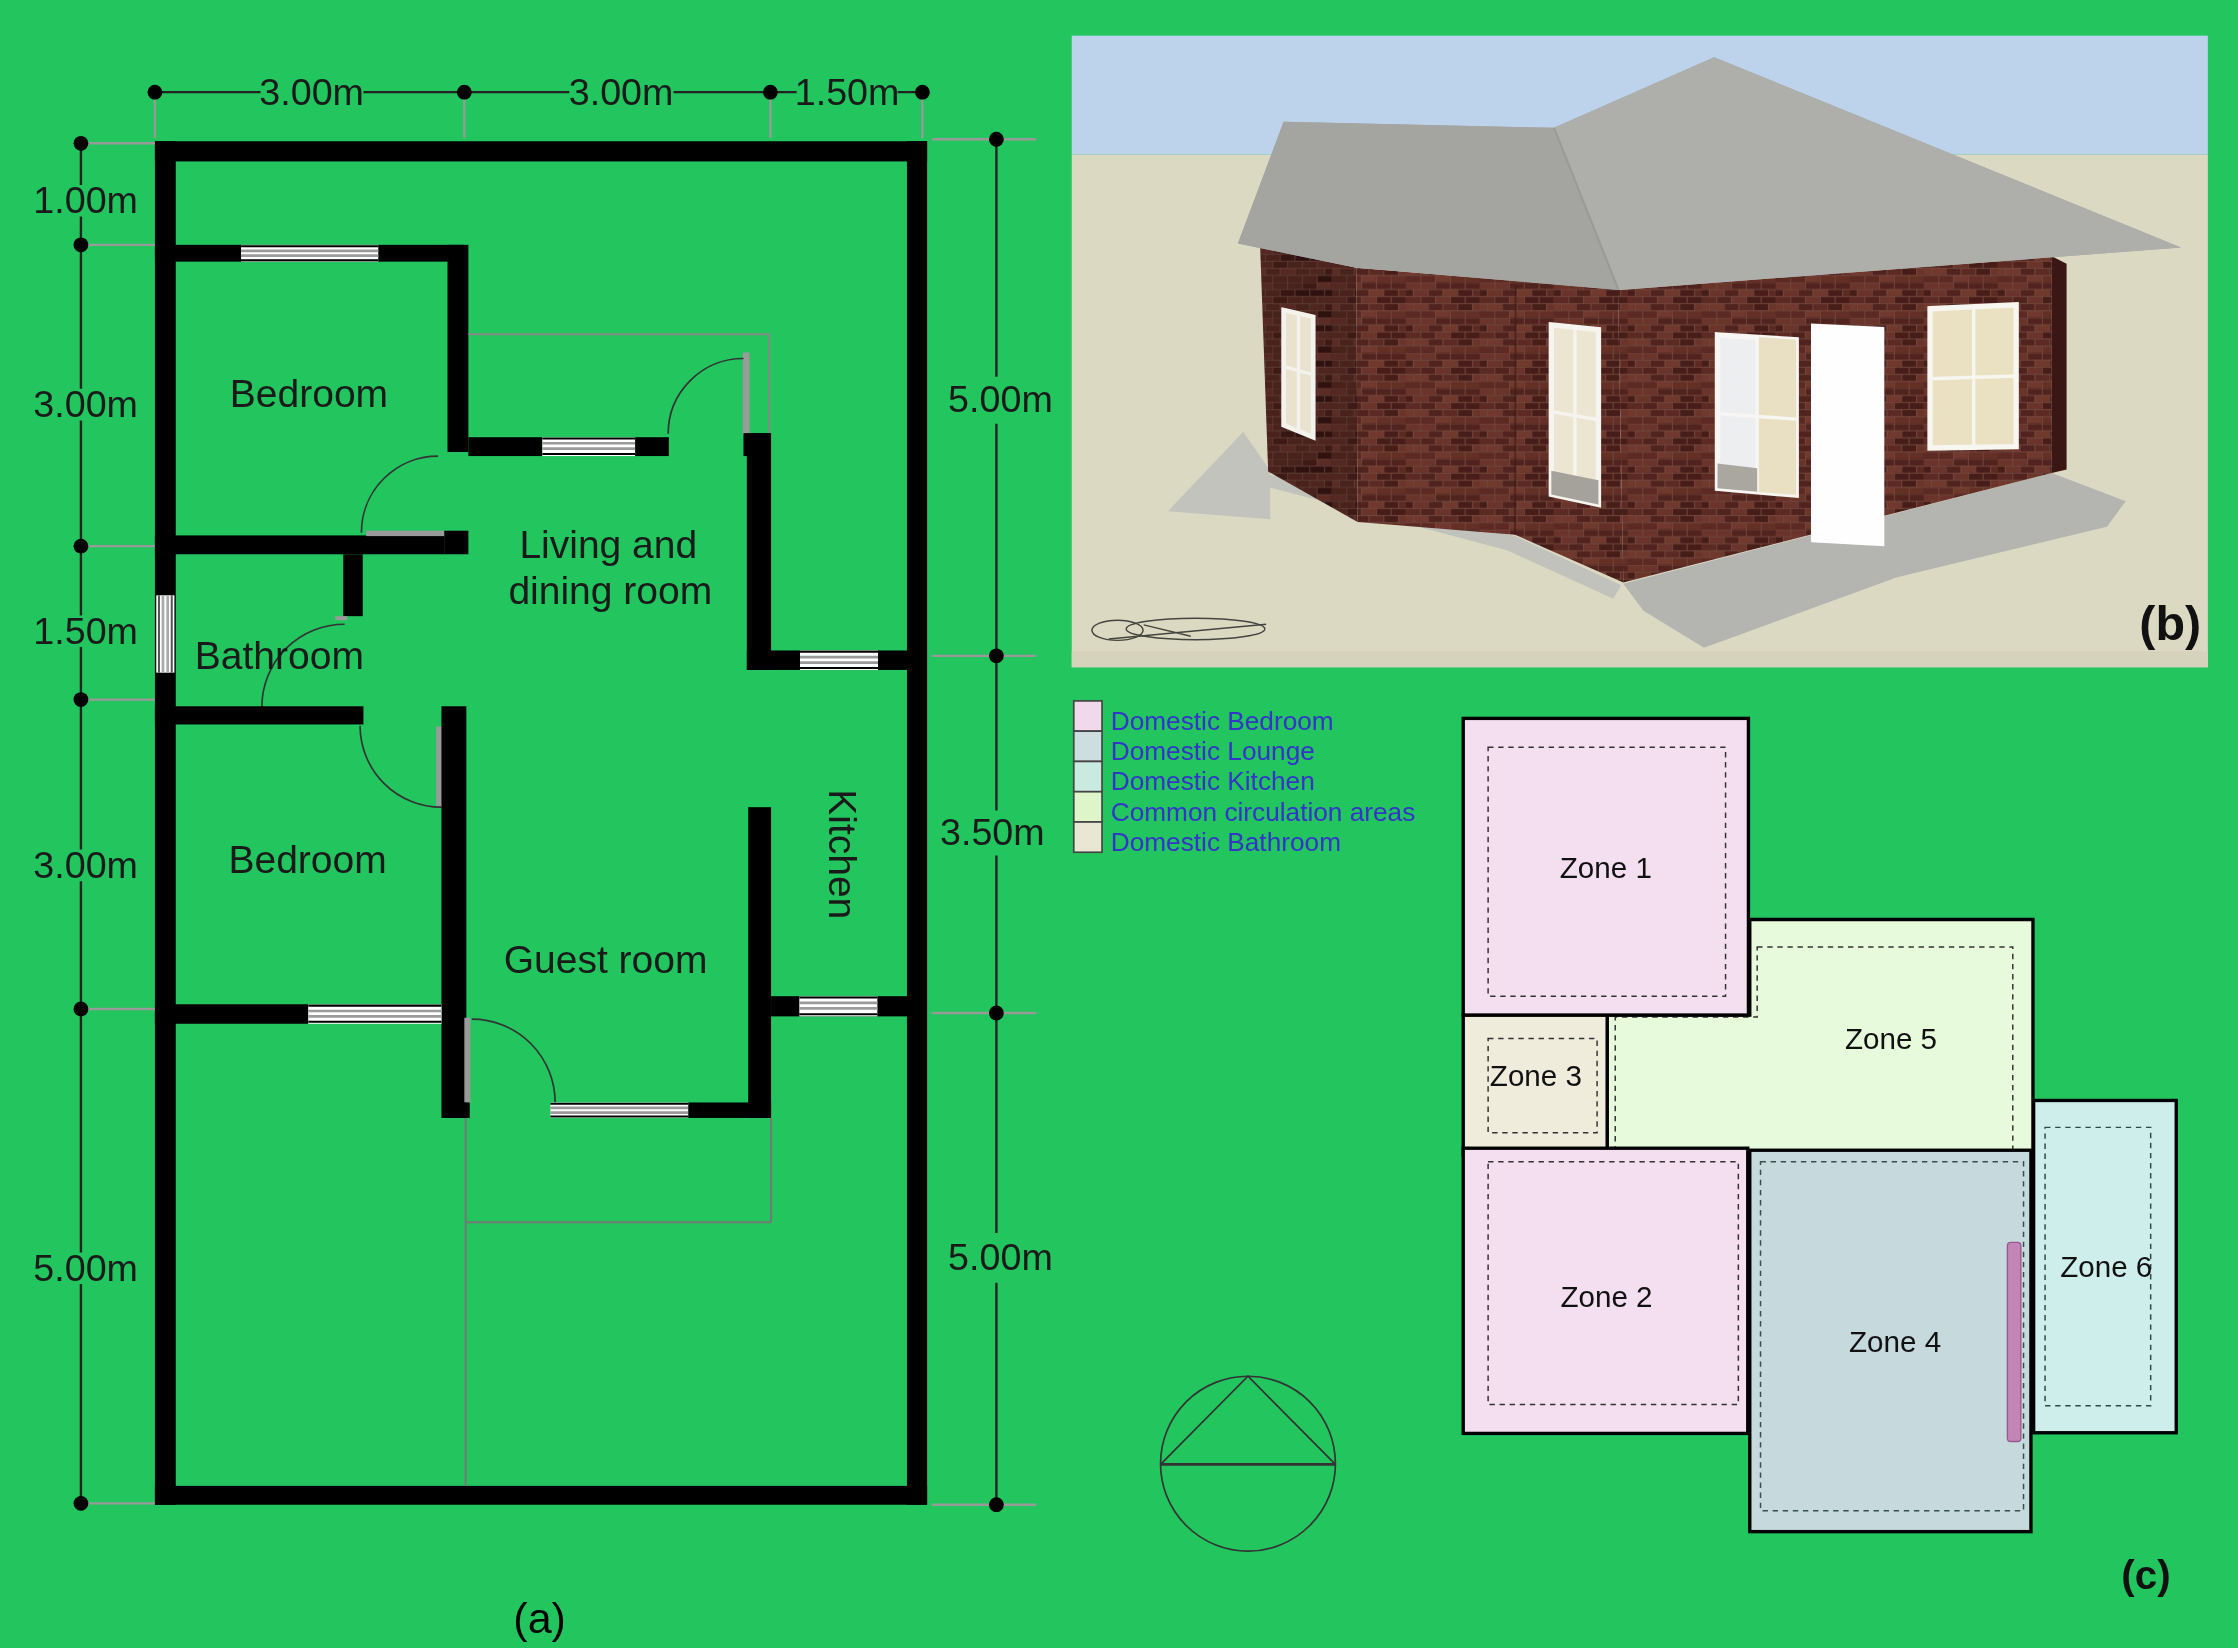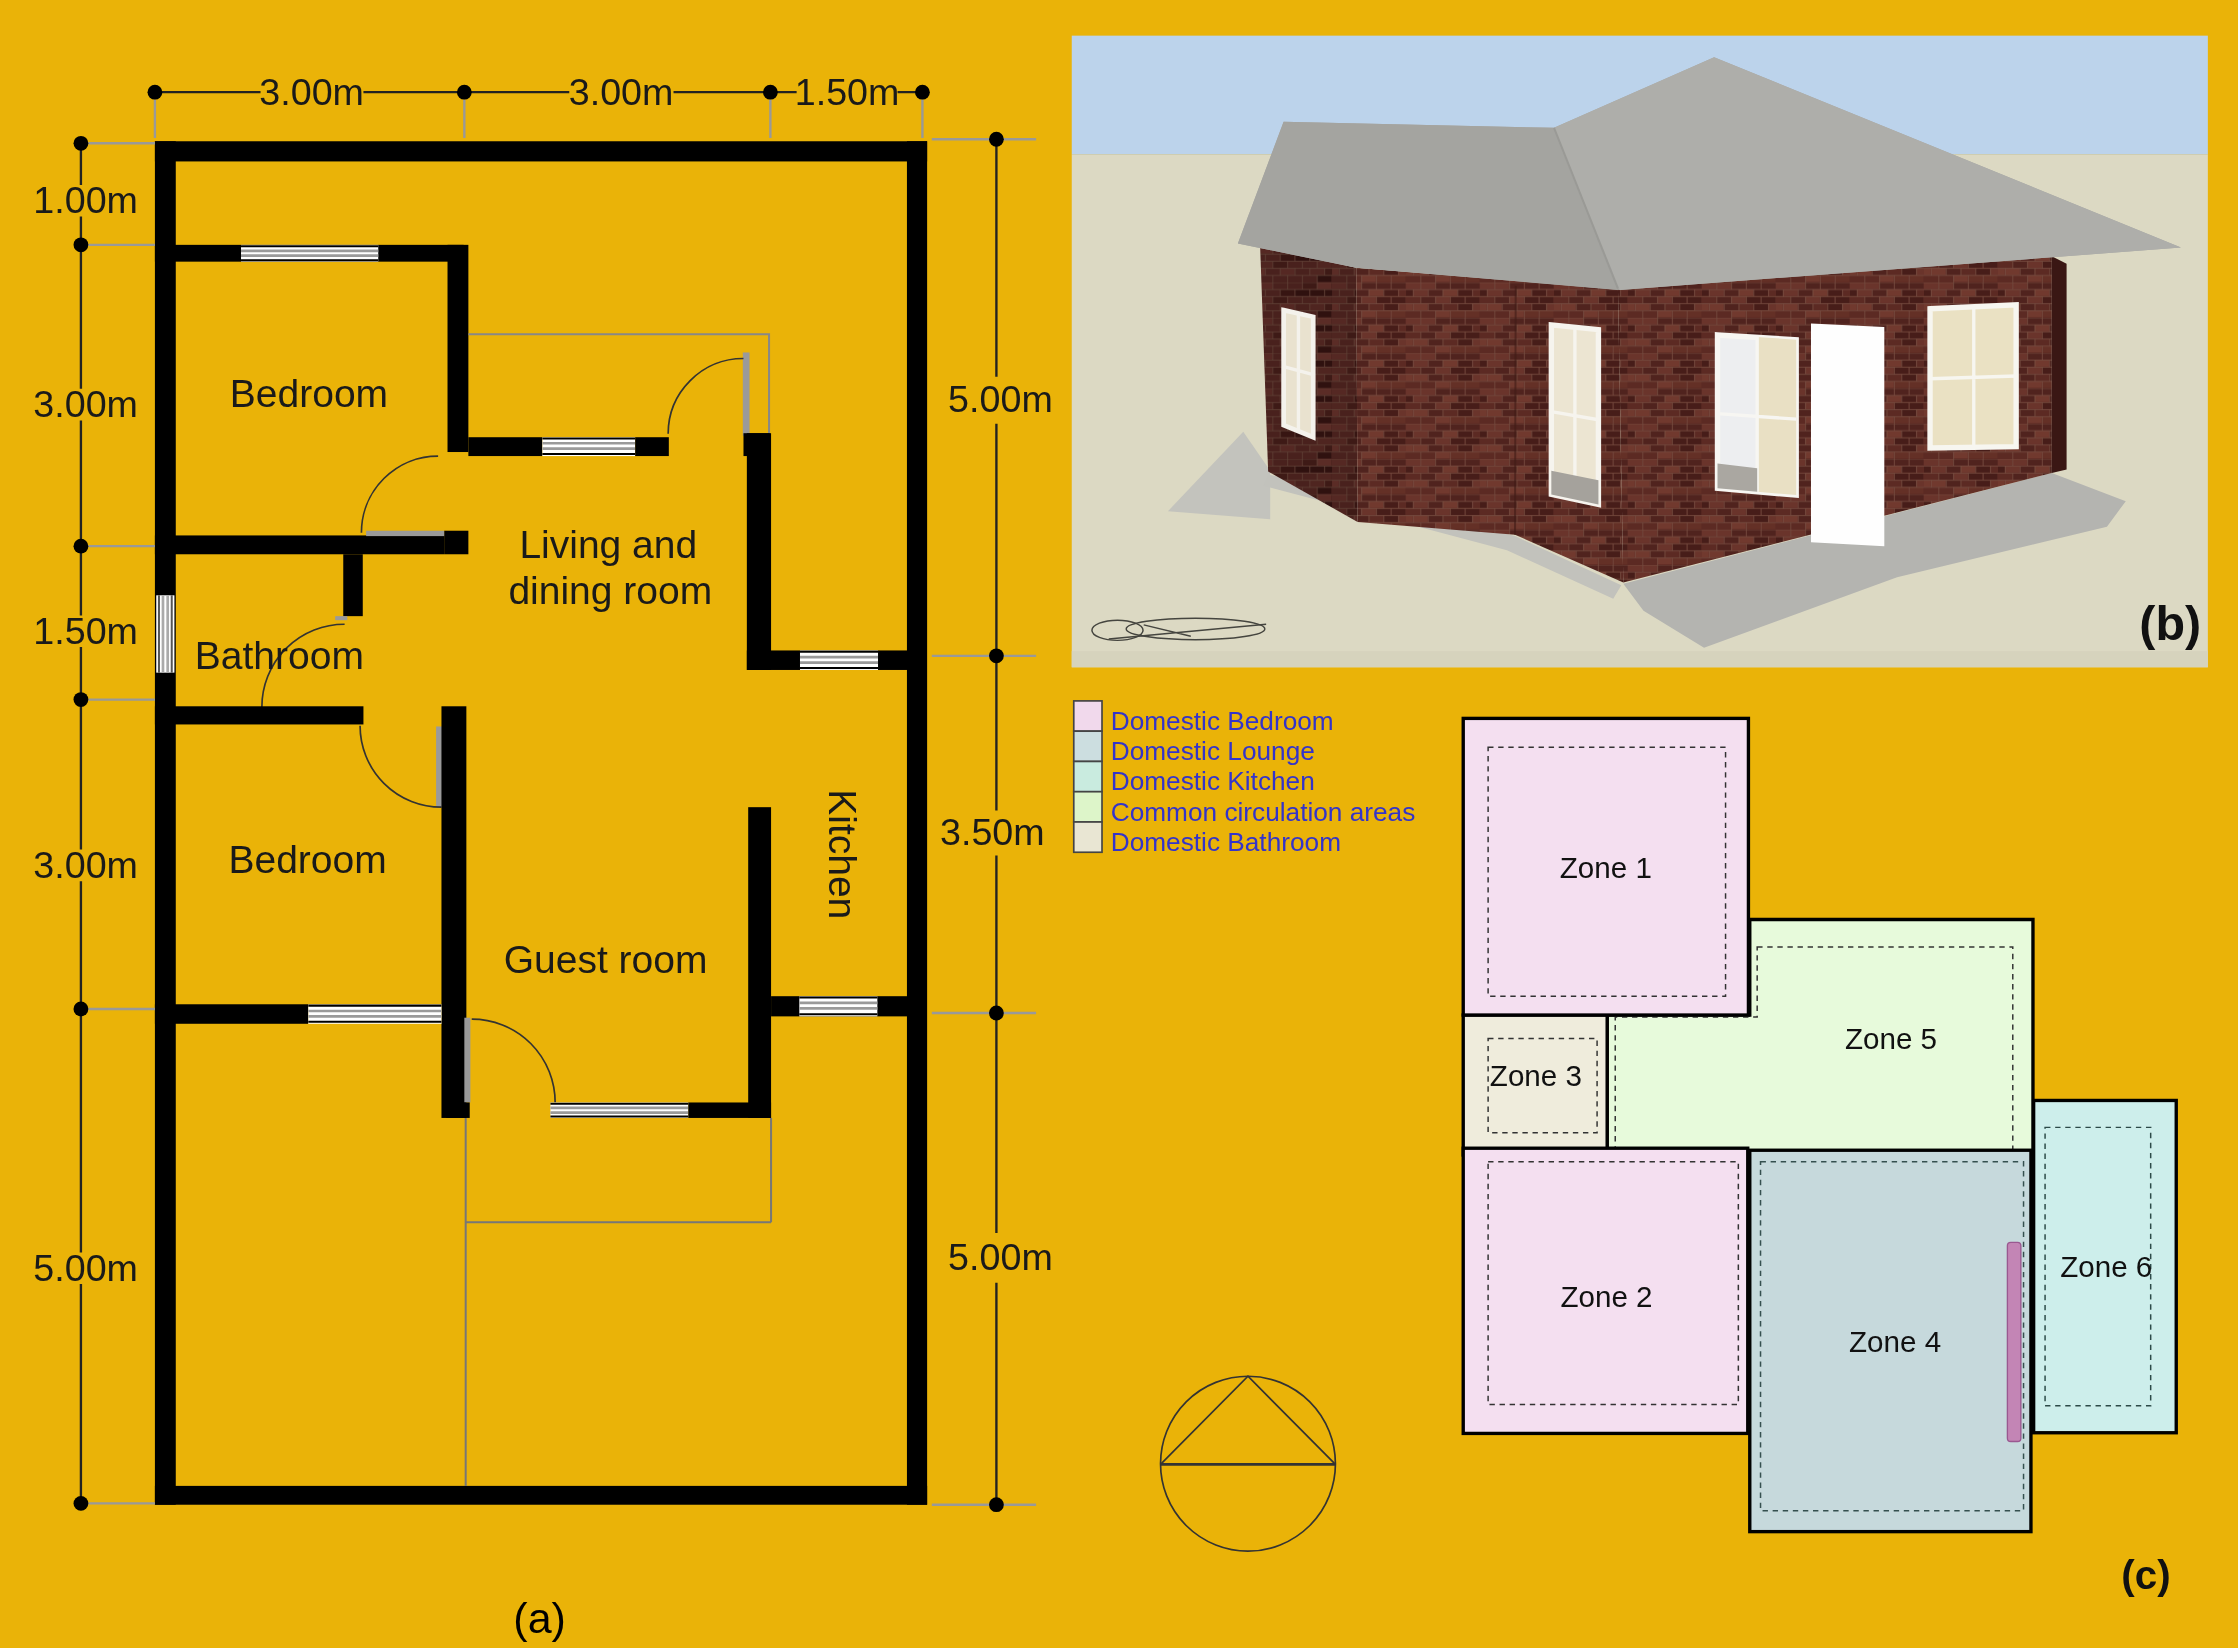--- a/index.html
+++ b/index.html
@@ -1,16 +1,16 @@
 <!DOCTYPE html>
 <html style="font-size:10.8px"><head>
 <meta charset="utf-8">
 <style>
   html,body{margin:0;padding:0;background:#ffffff;}
-  .page{position:relative;width:2239px;height:1648px;background:#eab308;overflow:hidden;
+  .page{position:relative;width:2239px;height:1648px;background:#22c55e;overflow:hidden;
         font-family:"Liberation Sans", sans-serif;}
   svg{position:absolute;left:0;top:0;}
 </style>
 </head>
 <body>
 <div class="page">
 <svg width="2239" height="1648" viewBox="0 0 3328 2450">
 <defs>
   <pattern id="brickF" width="110" height="52.5" patternUnits="userSpaceOnUse">
     <rect width="110" height="52.5" fill="#5c2a23"></rect>

